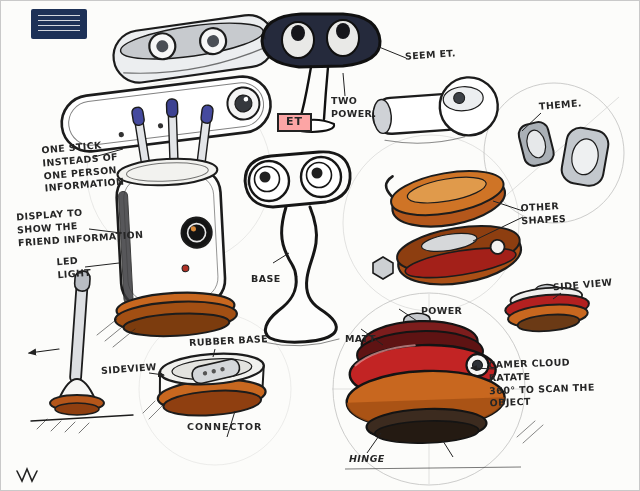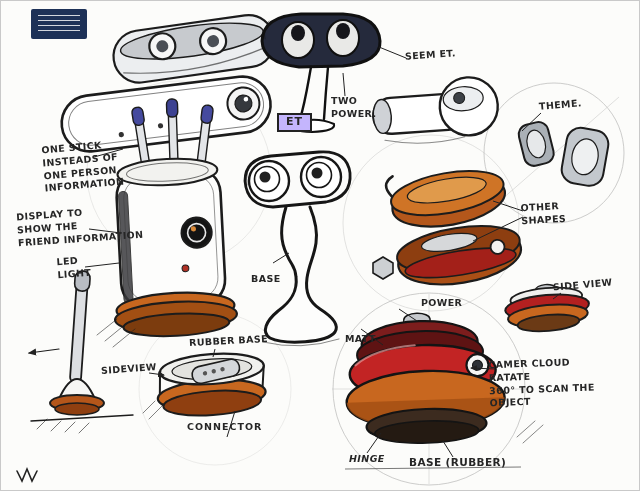--- a/index.html
+++ b/index.html
@@ -19,29 +19,29 @@
   }
   .ann{
     position:absolute;
     font-weight:700;font-size:9.5px;line-height:1.35;letter-spacing:.4px;
     color:#262626;white-space:pre-line;
   }
   .ann-seem-et{left:404px;top:48px;transform:rotate(-4deg);}
   .ann-two-eyes{left:330px;top:94px;}
   .ann-et{
     left:276px;top:112px;border:2px solid #222;padding:0 7px;
-    font-size:11px;letter-spacing:1px;background:#c4b5fd;
+    font-size:11px;letter-spacing:1px;background:#fca5a5;
   }
   .ann-theme{left:538px;top:98px;transform:rotate(-5deg);}
   .ann-other-shapes{left:520px;top:200px;transform:rotate(-3deg);}
   .ann-one-stick{left:42px;top:140px;transform:rotate(-5deg);}
   .ann-display{left:16px;top:206px;transform:rotate(-4deg);}
   .ann-led{left:56px;top:254px;transform:rotate(-4deg);}
   .ann-base{left:250px;top:256px;margin-top:16px;}
-  .ann-power{left:384px;top:296px;padding-left:36px;}
+  .ann-power{left:384px;top:304px;padding-left:36px;}
   .ann-matt{left:344px;top:332px;}
   .ann-rubber-base{left:188px;top:334px;transform:rotate(-3deg);}
   .ann-sideview-left{left:100px;top:362px;transform:rotate(-4deg);}
   .ann-side-view-right{left:552px;top:278px;transform:rotate(-5deg);}
   .ann-connector{left:186px;top:420px;letter-spacing:1px;}
   .ann-hinge{left:348px;top:452px;font-style:italic;}
   .ann-base-rubber{left:408px;top:454px;font-size:10.5px;}
   .ann-camera-note{left:488px;top:356px;max-width:125px;transform:rotate(-2deg);}
 </style>
 </head>
@@ -297,18 +297,17 @@
   <div class="ann ann-led">LED
 LIGHT</div>
   <div class="ann ann-base">BASE</div>
   <div class="ann ann-power">POWER</div>
   <div class="ann ann-matt">MATT</div>
   <div class="ann ann-rubber-base">RUBBER BASE</div>
   <div class="ann ann-sideview-left">SIDEVIEW</div>
   <div class="ann ann-side-view-right">SIDE VIEW</div>
   <div class="ann ann-connector">CONNECTOR</div>
   <div class="ann ann-hinge">HINGE</div>
-  <div class="ann ann-base-rubber">BASE (RUBBER)</div>
   <div class="ann ann-camera-note">CAMER CLOUD RATATE
 360° TO SCAN THE
 OBJECT</div>
 
 </div>
 
 </body></html>

